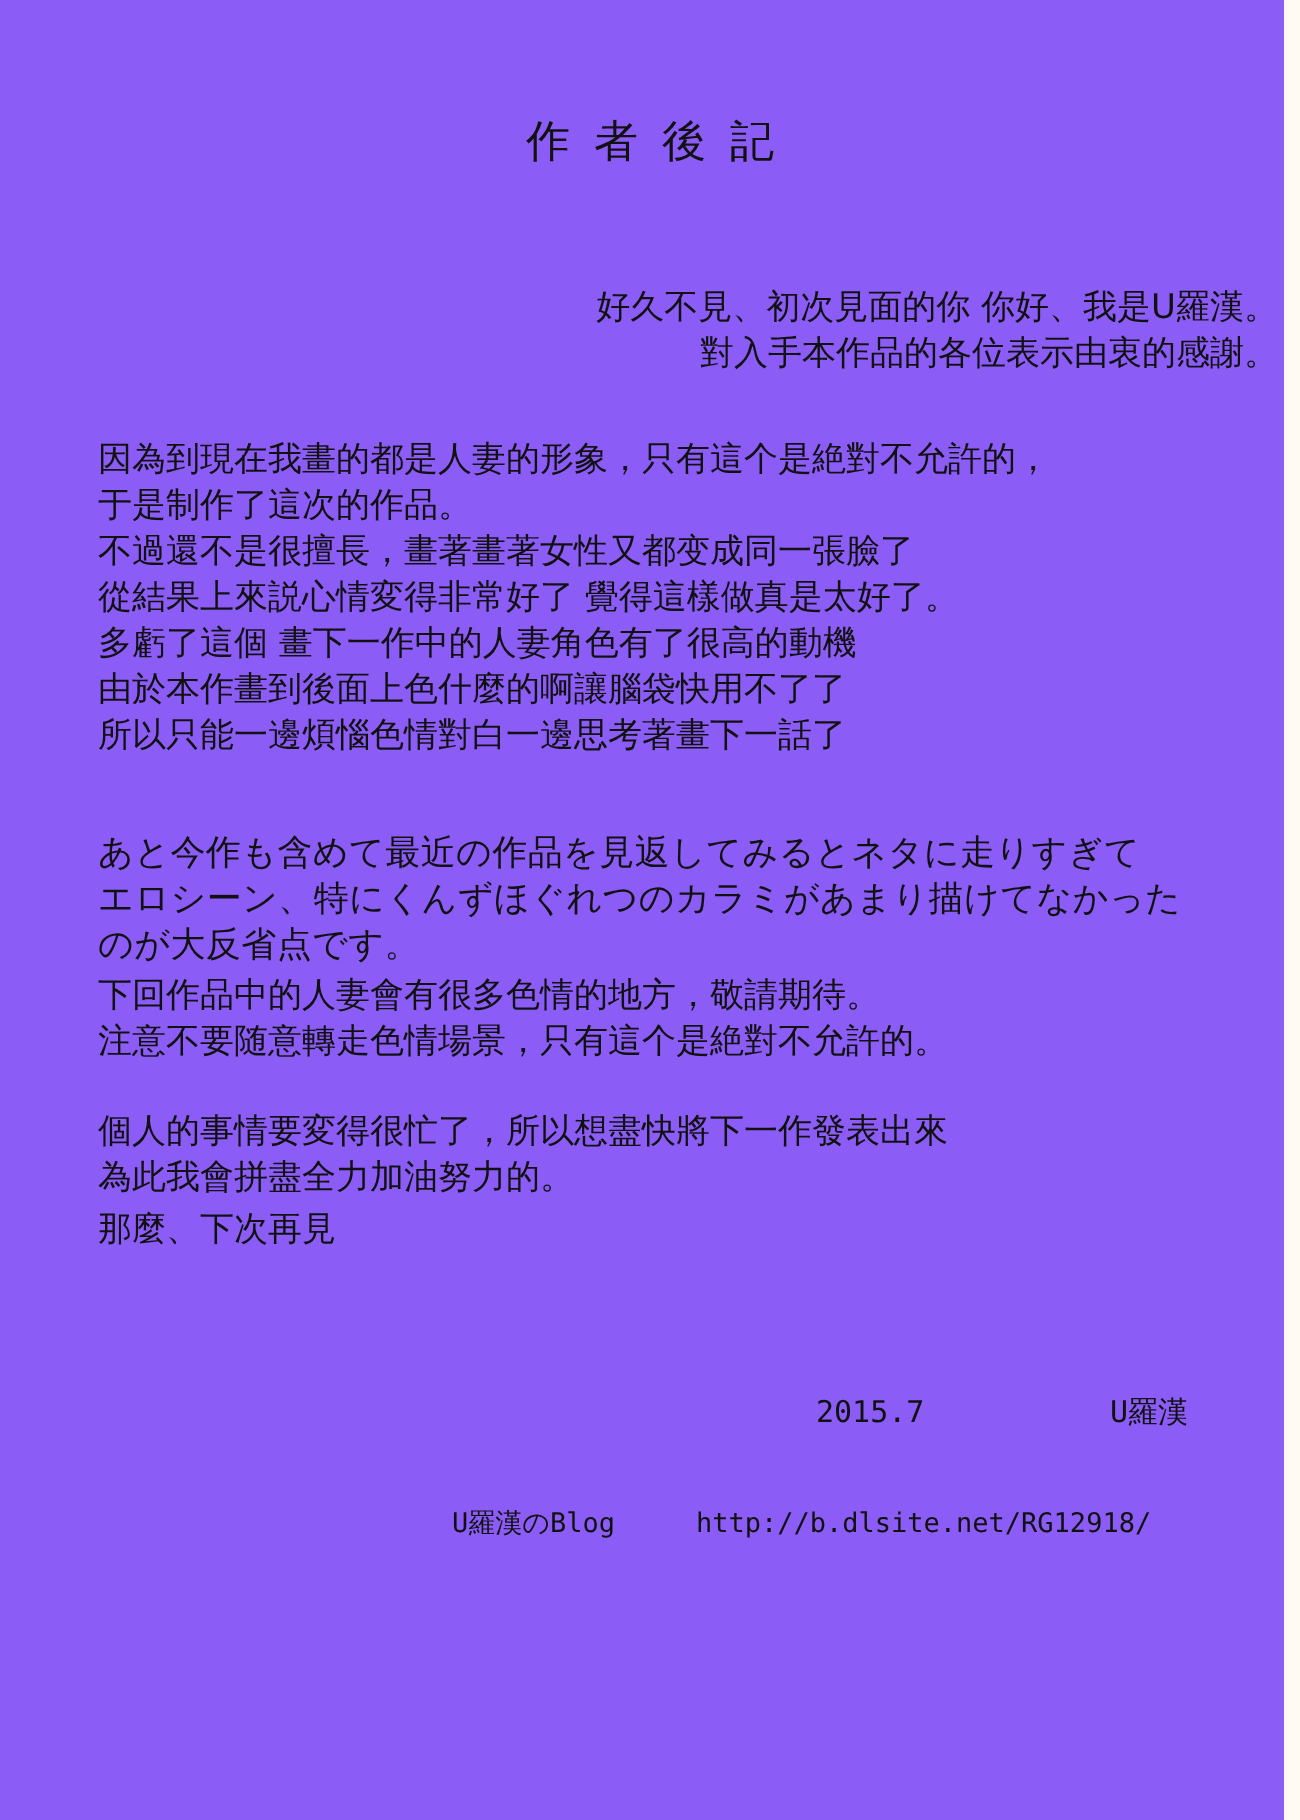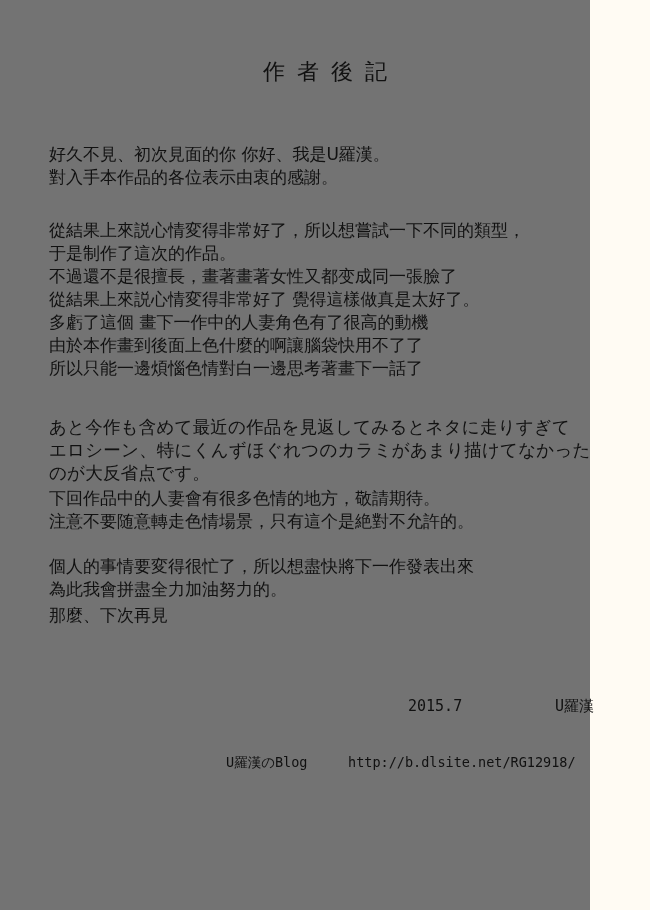--- a/index.html
+++ b/index.html
@@ -11,22 +11,22 @@
       width: 650px;
       height: 910px;
       position: relative;
       overflow: hidden;
       font-family: "DejaVu Sans", "Liberation Sans", sans-serif;
       color: #111;
     }
     .page {
       position: absolute;
       left: 0; top: 0;
-      width: 590px; height: 910px;
-      background: #737373;
+      width: 642px; height: 910px;
+      background: #8b5cf6;
     }
     .title {
       position: absolute;
       top: 57px;
       left: 0;
       width: 650px;
       text-align: center;
       font-size: 22px;
       letter-spacing: 12px;
       padding-left: 12px;
@@ -41,21 +41,21 @@
     .line {
       font-size: 17px;
       line-height: 23px;
       height: 23px;
       white-space: nowrap;
     }
     .line.jp {
       font-size: 17.5px;
       letter-spacing: 0.2px;
     }
-    .p1 { top: 143px; }
+    .p1 { top: 143px; text-align: right; }
     .p2 { top: 219px; }
     .p3 { top: 416px; }
     .p4 { top: 487px; }
     .p5 { top: 555px; }
     .p6 { top: 604px; }
     .signature {
       position: absolute;
       top: 694px;
       left: 0;
       width: 650px;
@@ -86,21 +86,21 @@
 <div class="page">
 
   <div class="title">作者後記</div>
 
   <div class="body-block p1">
     <div class="line">好久不見、初次見面的你 你好、我是U羅漢。</div>
     <div class="line">對入手本作品的各位表示由衷的感謝。</div>
   </div>
 
   <div class="body-block p2">
-    <div class="line">從結果上來説心情変得非常好了，所以想嘗試一下不同的類型，</div>
+    <div class="line">因為到現在我畫的都是人妻的形象，只有這个是絶對不允許的，</div>
     <div class="line">于是制作了這次的作品。</div>
     <div class="line">不過還不是很擅長，畫著畫著女性又都变成同一張臉了</div>
     <div class="line">從結果上來説心情変得非常好了 覺得這樣做真是太好了。</div>
     <div class="line">多虧了這個 畫下一作中的人妻角色有了很高的動機</div>
     <div class="line">由於本作畫到後面上色什麼的啊讓腦袋快用不了了</div>
     <div class="line">所以只能一邊煩惱色情對白一邊思考著畫下一話了</div>
   </div>
 
   <div class="body-block p3">
     <div class="line jp">あと今作も含めて最近の作品を見返してみるとネタに走りすぎて</div>

